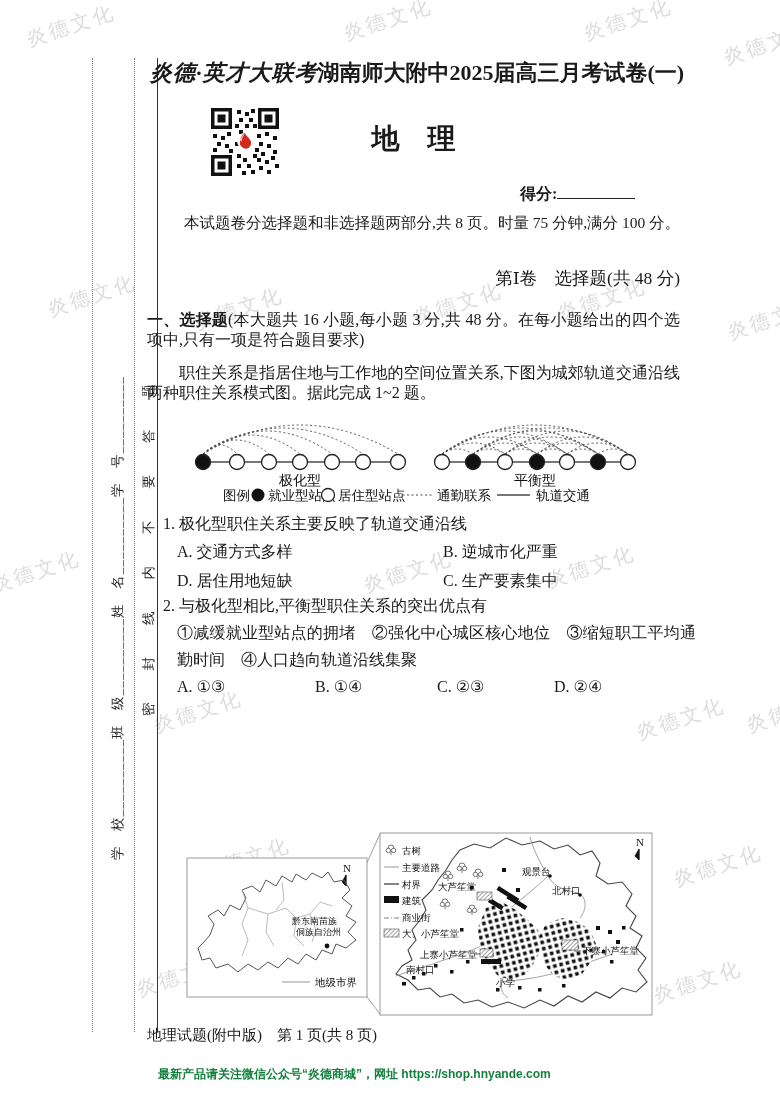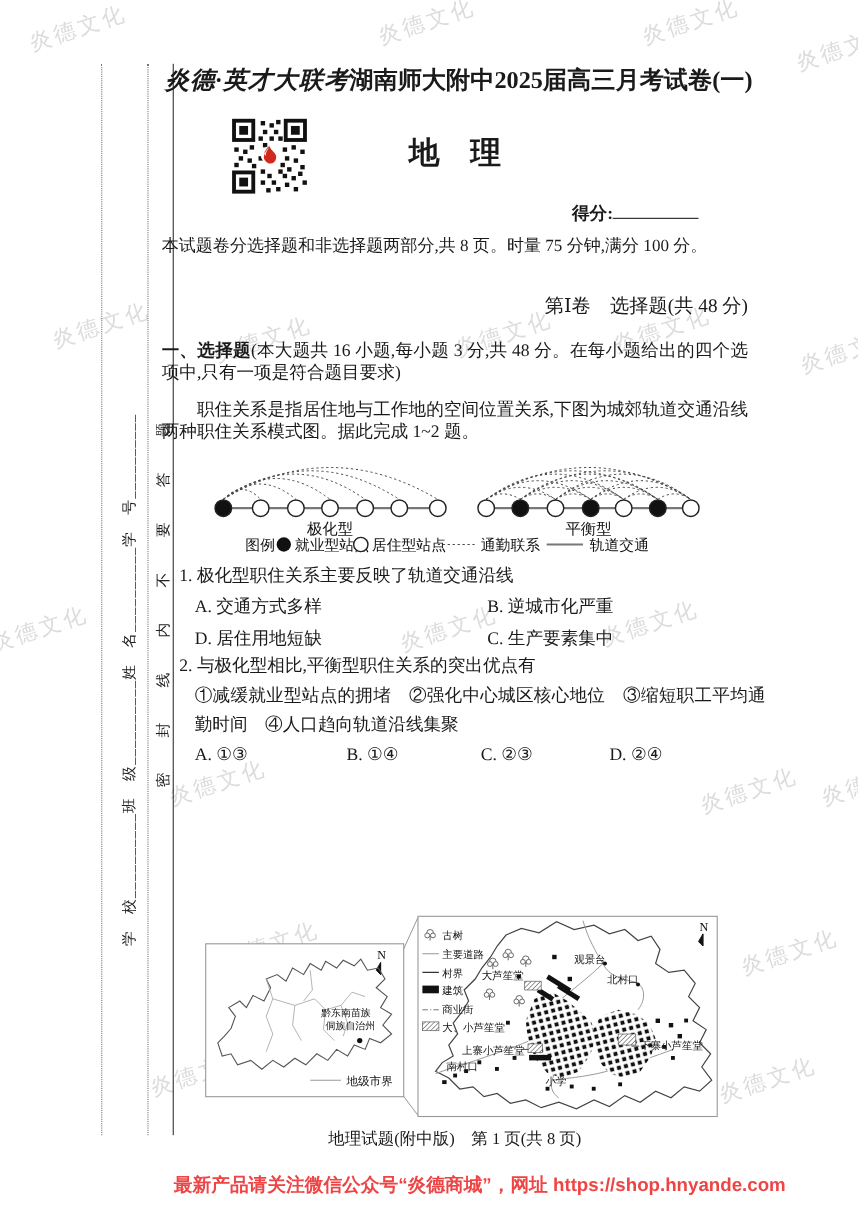--- a/index.html
+++ b/index.html
@@ -17,34 +17,34 @@
   .vfields{letter-spacing:1px;}
   .vseal{letter-spacing:32px;}
   
   .exam-title{position:absolute;left:150px;top:58px;width:530px;text-align:center;
               font-size:22px;font-weight:bold;white-space:nowrap;}
   .exam-title .pfx{font-style:italic;font-weight:900;letter-spacing:1px;margin-top:28px;}
   .subject{position:absolute;left:147px;top:120px;width:533px;text-align:center;
            font-size:28px;font-weight:bold;}
   .score{position:absolute;left:520px;top:184px;width:170px;font-size:16px;font-weight:bold;}
   .score .sline{display:inline-block;width:78px;border-bottom:1.5px solid #222;height:14px;}
-  .note{position:absolute;left:147px;top:213px;width:533px;text-align:left;font-size:15.5px;}
+  .note{position:absolute;left:147px;top:213px;width:533px;text-align:right;font-size:15.5px;}
   .sec-head{position:absolute;left:147px;top:266px;width:533px;text-align:right;
             font-size:17.5px;font-weight:normal;}
   .para{position:absolute;left:147px;width:533px;font-size:16px;line-height:20px;
         text-align:justify;}
   .indent{text-indent:2em;}
   .q{position:absolute;left:147px;width:533px;font-size:16px;margin-left:16px;}
   .q .stem{line-height:27px;}
   .optgrid2{display:grid;grid-template-columns:266px auto;padding-left:14px;line-height:29px;}
   .optgrid4{display:grid;grid-template-columns:138px 122px 117px auto;padding-left:14px;line-height:27px;}
   .sub{line-height:27px;text-align:justify;}
   .p2{line-height:26.5px;}
-  .footer{position:absolute;left:147px;top:1026px;width:533px;text-align:center;font-size:15px;}
-  .promo{position:absolute;left:158px;top:1066px;font-size:17px;font-weight:bold;color:#ef4444;
+  .footer{position:absolute;left:147px;top:1026px;width:533px;text-align:left;font-size:15px;}
+  .promo{position:absolute;left:158px;top:1066px;font-size:12px;font-weight:bold;color:#15803d;
          font-family:"Liberation Sans","DejaVu Sans",sans-serif;}
   svg text{font-family:"Liberation Serif","DejaVu Serif",serif;fill:#111;}
 </style>
 </head>
 <body>
 
 <div class="page">
 
   <div>
     <span class="wm" style="left:25px;top:12px">炎德文化</span>

